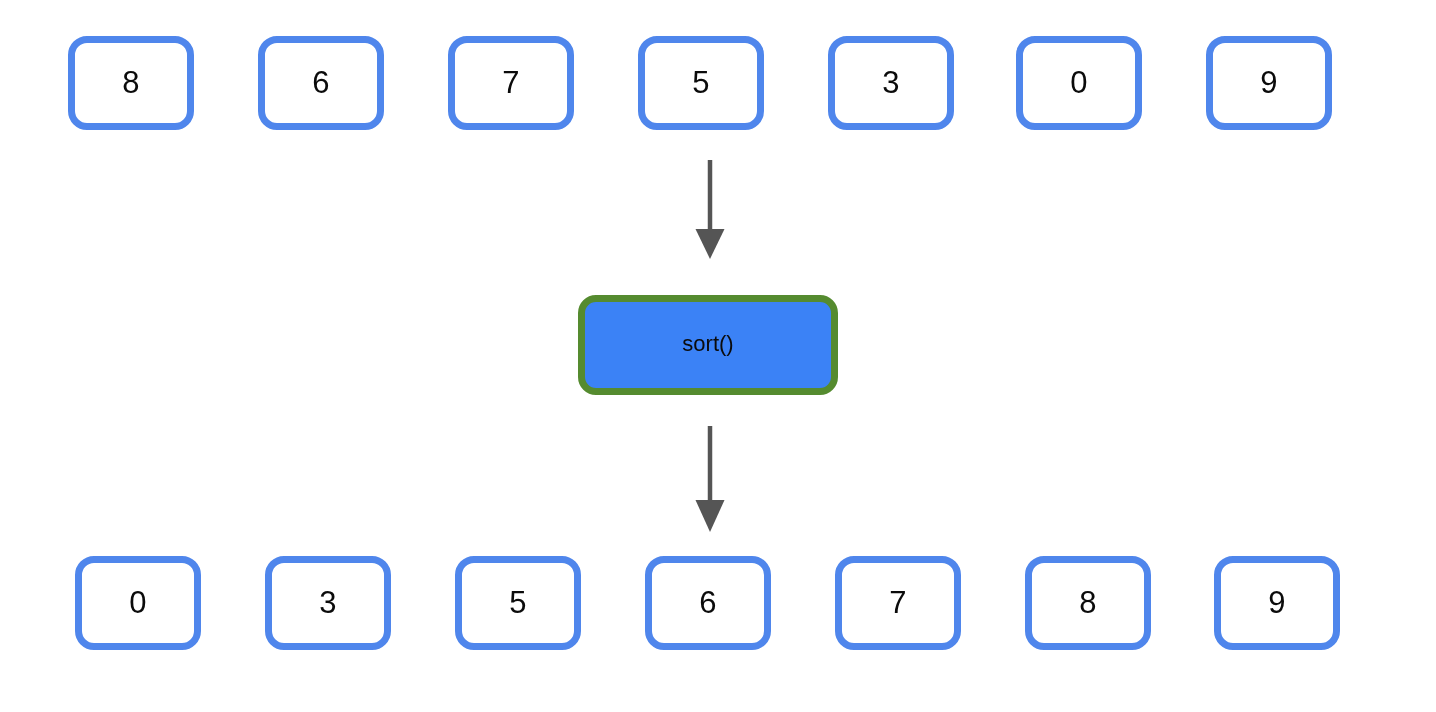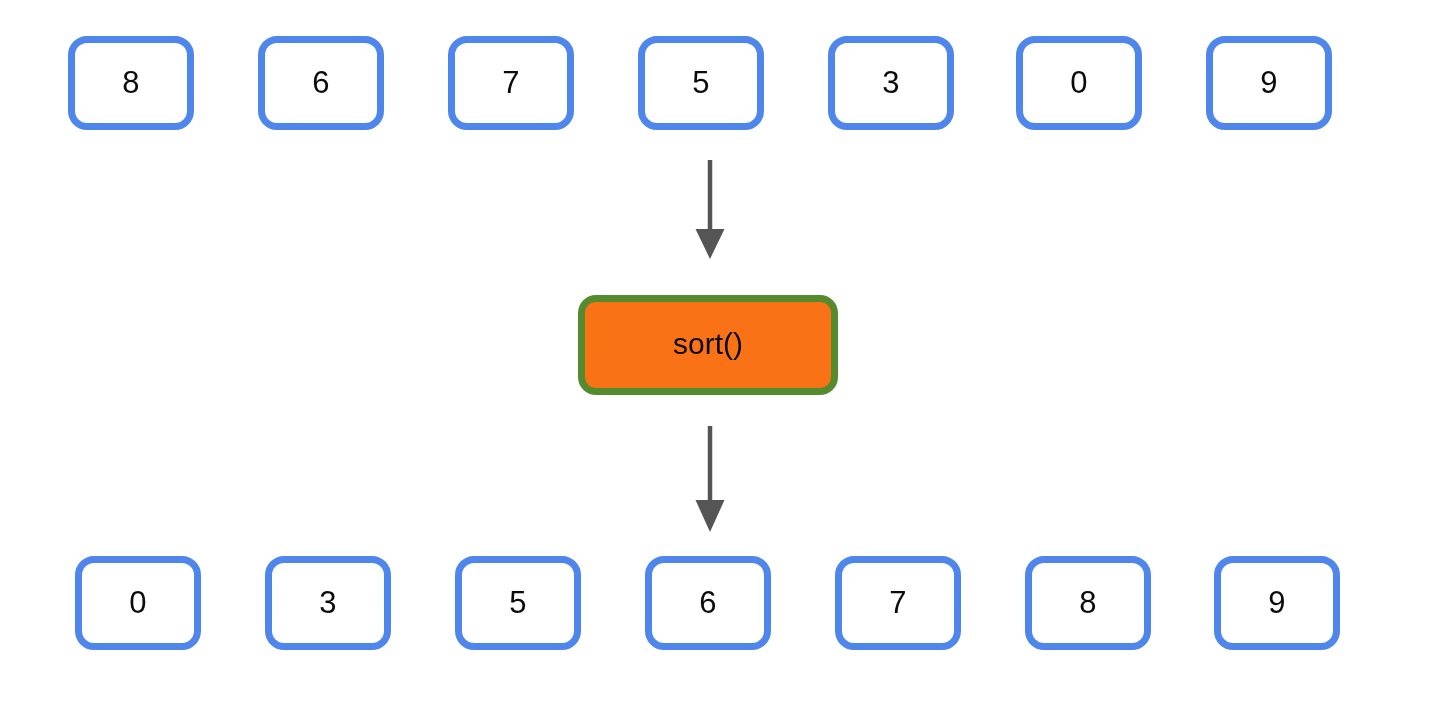--- a/index.html
+++ b/index.html
@@ -46,27 +46,27 @@
 
   
   .process-node {
     position: absolute;
     box-sizing: border-box;
     left: 578px;
     top: 295px;
     width: 260px;
     height: 100px;
     border-radius: 18px;
-    background: #f97316;
+    background: #3b82f6;
     border: 7px solid #558b2f;
     display: flex;
     align-items: center;
     justify-content: center;
     color: #0b0b0b;
-    font-size: 30px;
+    font-size: 22px;
     line-height: 1;
     user-select: none;
   }
   .process-node .node-label {
     display: block;
     transform: translateY(-1px);
   }
 
   
   .arrow-svg {

